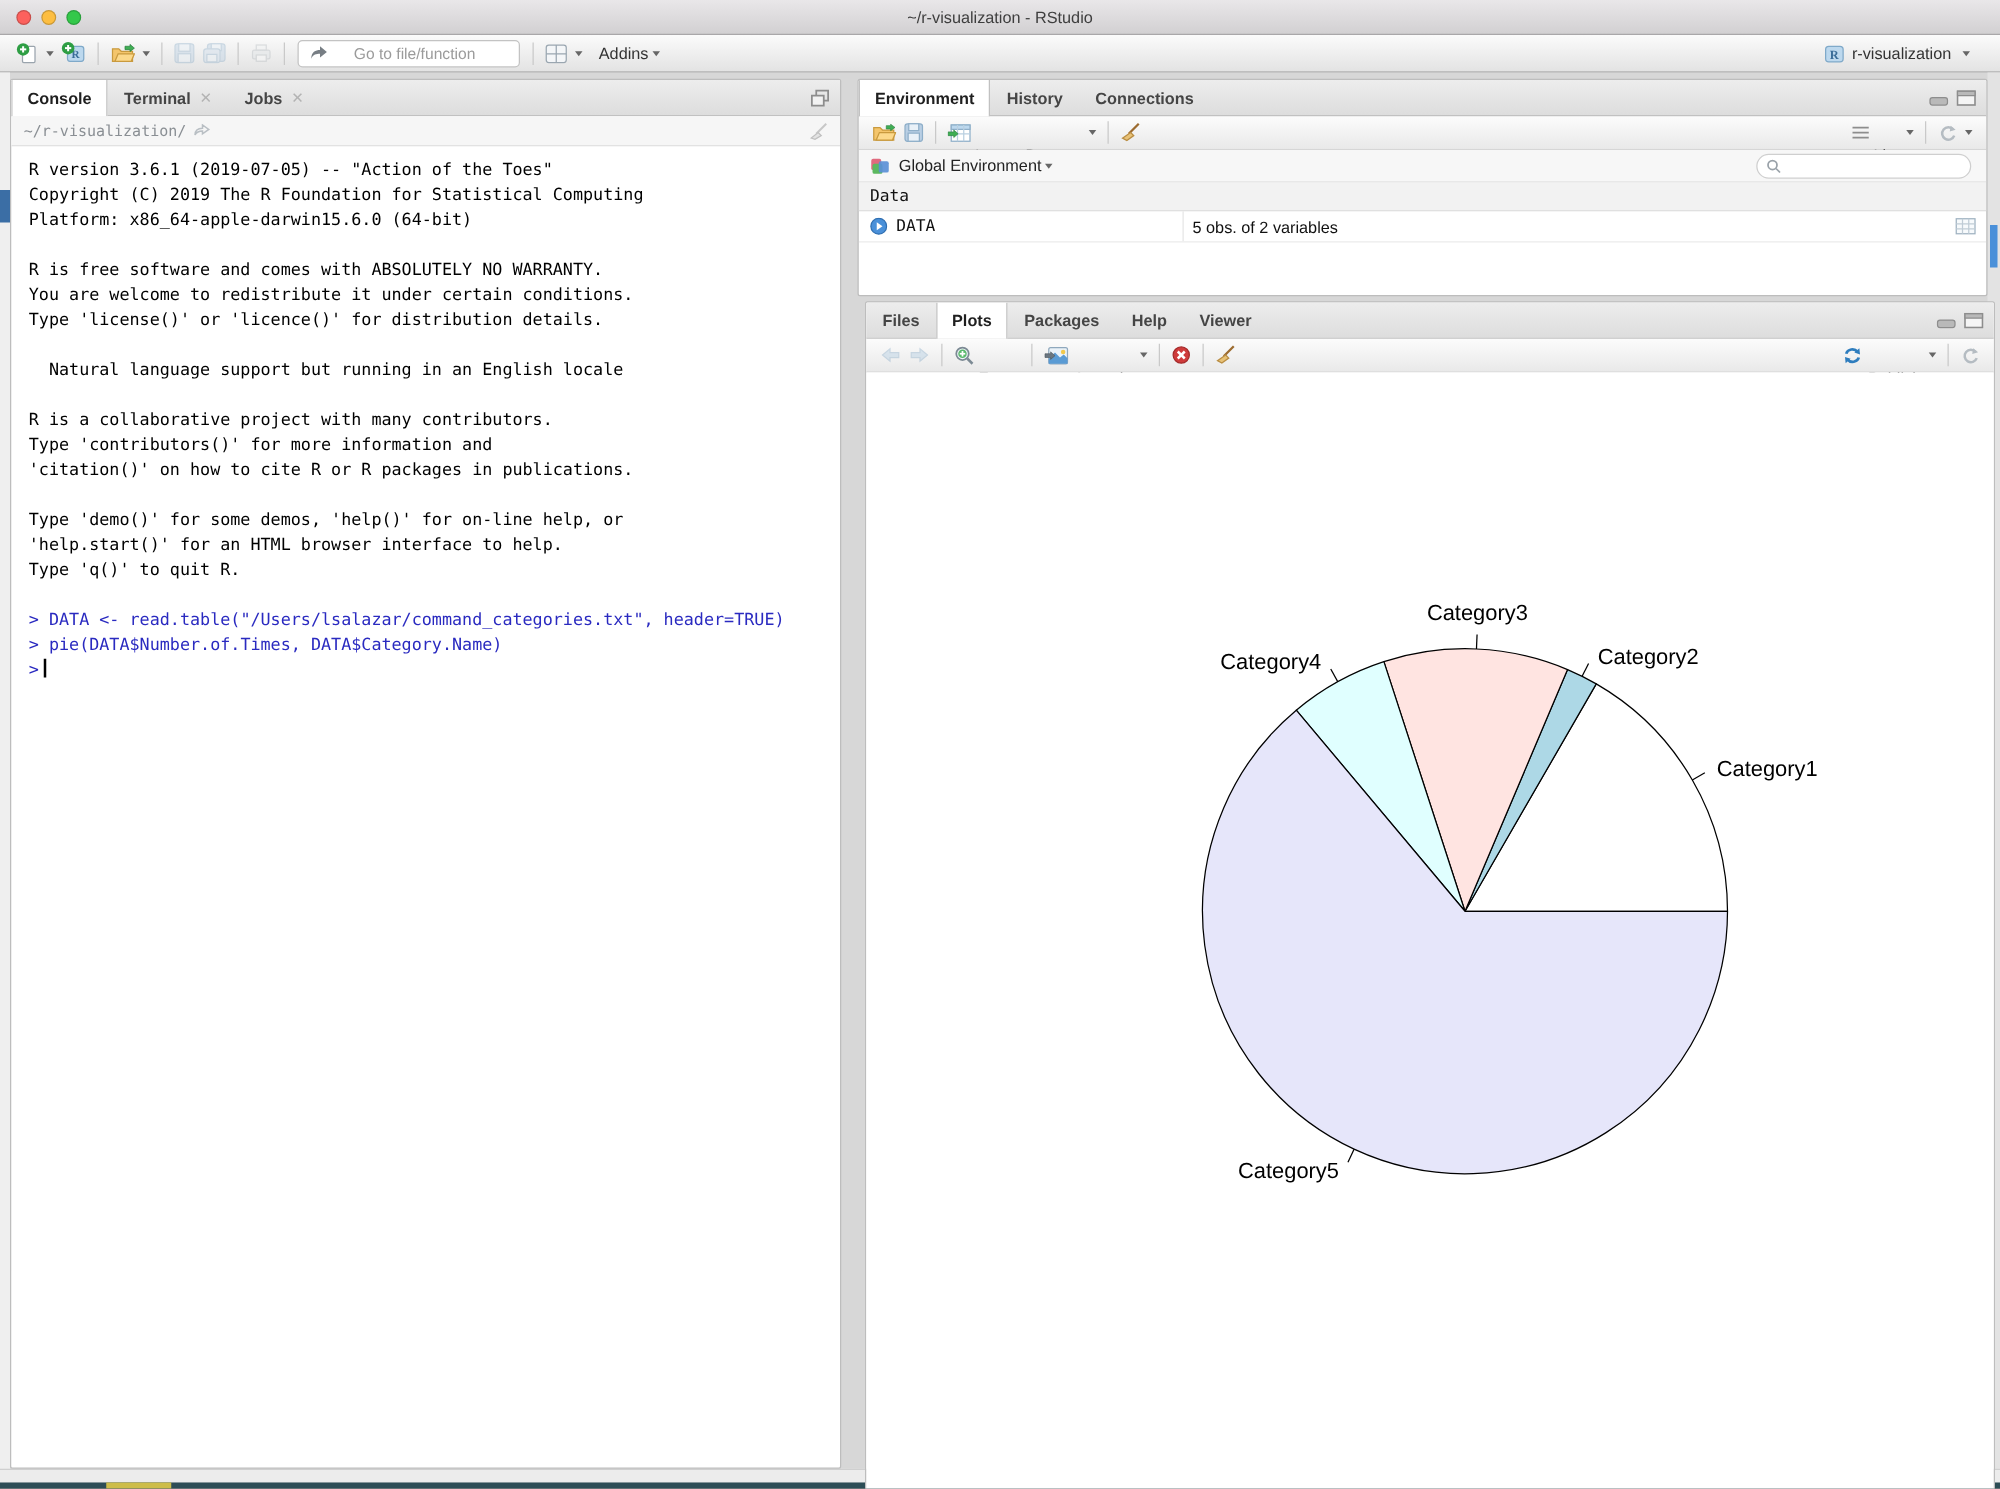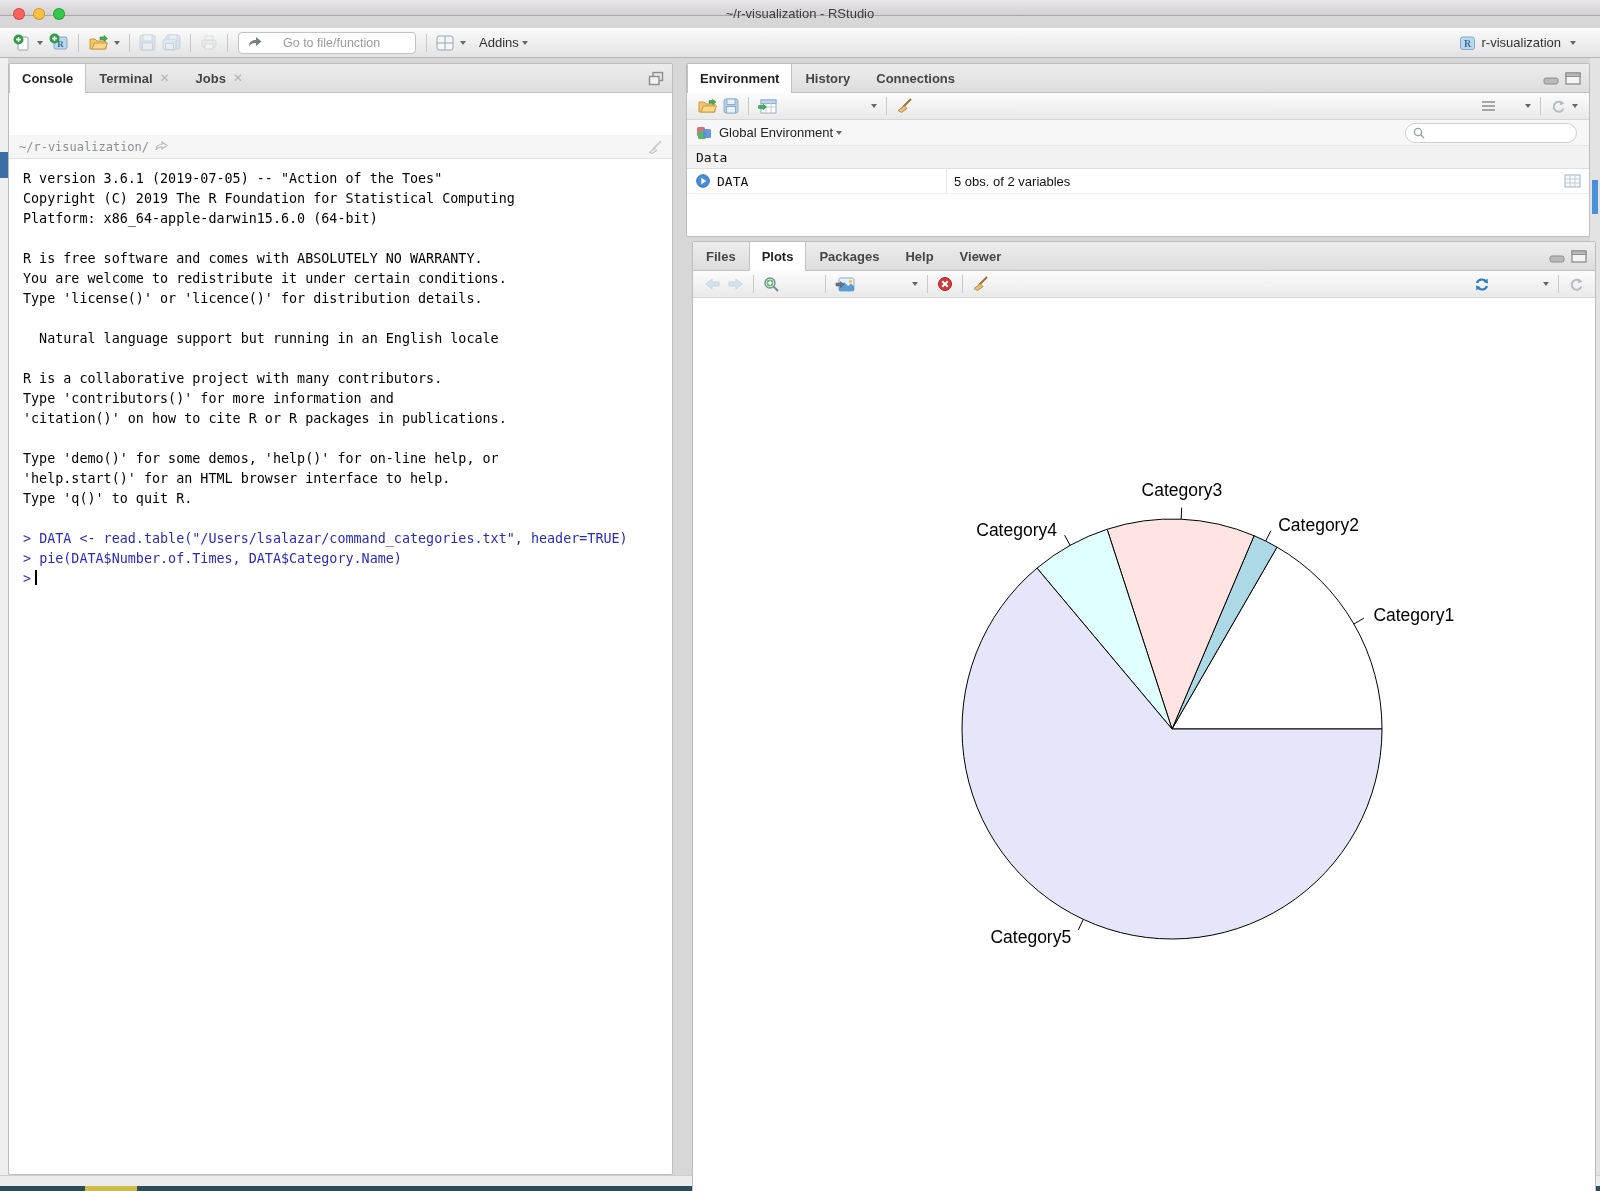--- a/index.html
+++ b/index.html
@@ -1,21 +1,21 @@
 <!DOCTYPE html>
 <html><head>
 <meta charset="utf-8">
 <style>
   html,body{margin:0;padding:0;background:#222;}
   *{box-sizing:border-box;}
   body{font-family:"Liberation Sans", sans-serif; -webkit-font-smoothing:antialiased;}
   #app{position:relative;width:1600px;height:1191px;background:#d7d7d7;overflow:hidden;}
 
   
-  .titlebar{position:absolute;left:0;top:0;width:1600px;height:16px;
+  .titlebar{position:absolute;left:0;top:0;width:1600px;height:28px;
     background:linear-gradient(#e9e7e9,#d2d0d2);border-bottom:1px solid #a9a7a9;}
   .traffic{position:absolute;left:13px;top:8px;display:flex;gap:8px;}
   .tl{width:12px;height:12px;border-radius:50%;border:0.5px solid rgba(0,0,0,.2);}
   .titlebar .title{position:absolute;left:0;right:0;top:0;height:28px;line-height:28px;
     text-align:center;font-size:13px;color:#3e3e3e;}
 
   
   .main-toolbar{position:absolute;left:0;top:28px;width:1600px;height:30px;
     background:linear-gradient(#fbfbfb,#e3e3e3);border-bottom:1px solid #b5b5b5;
     display:flex;align-items:center;padding:0 10px;}
@@ -45,21 +45,21 @@
     margin-bottom:-1px;color:#1f1f1f;text-align:right;}
   .tab .x{margin-left:7px;color:#b3b3b3;font-size:12px;font-weight:400;}
   .strip-right{position:absolute;right:8px;top:0;height:29px;display:flex;align-items:center;gap:8px;}
 
   .pane-toolbar{height:27px;background:linear-gradient(#fcfcfc,#e9e9e9);border-bottom:1px solid #d6d6d6;
     display:flex;align-items:center;padding:0 8px;font-size:13px;color:#333;}
   .pane-toolbar .lbl{font-size:13px;color:#333;margin-top:36px;}
 
   
   .console-path{height:24px;background:#f6f6f6;border-bottom:1px solid #e2e2e2;display:flex;
-    align-items:center;padding:0 10px;font-family:"DejaVu Sans Mono",monospace;font-size:12px;color:#8a8f94;position:relative;margin-top:42px;}
+    align-items:center;padding:0 10px;font-family:"DejaVu Sans Mono",monospace;font-size:12px;color:#8a8f94;position:relative;}
   .console-body{padding:10px 0 0 14px;font-family:"DejaVu Sans Mono",monospace;font-size:13.4px;
     line-height:20px;color:#000;}
   .console-line{white-space:pre;min-height:20px;}
   .cmd{white-space:pre;min-height:20px;color:#2a2ac0;}
   .cursor{display:inline-block;width:1.5px;height:15px;background:#000;vertical-align:-2px;margin-left:4px;}
 
   
   .env-scope{height:26px;background:#f7f7f7;border-bottom:1px solid #e4e4e4;display:flex;
     align-items:center;padding:0 8px;position:relative;font-size:13px;color:#222;}
   .searchbox{position:absolute;right:12px;top:3px;width:172px;height:20px;background:#fff;

